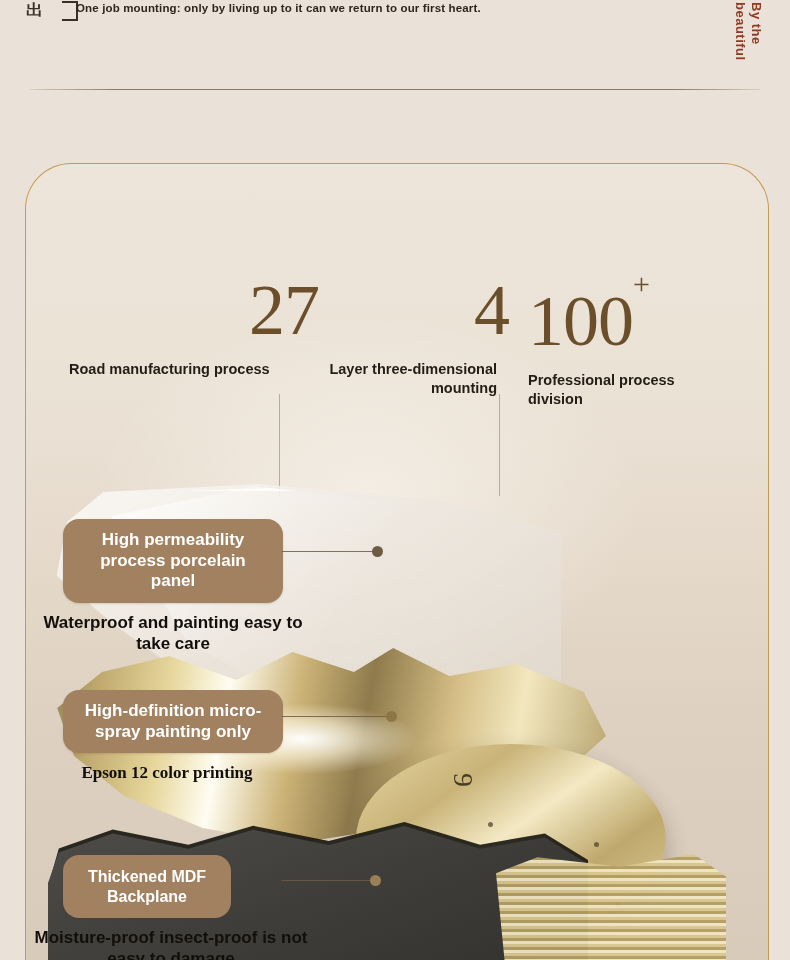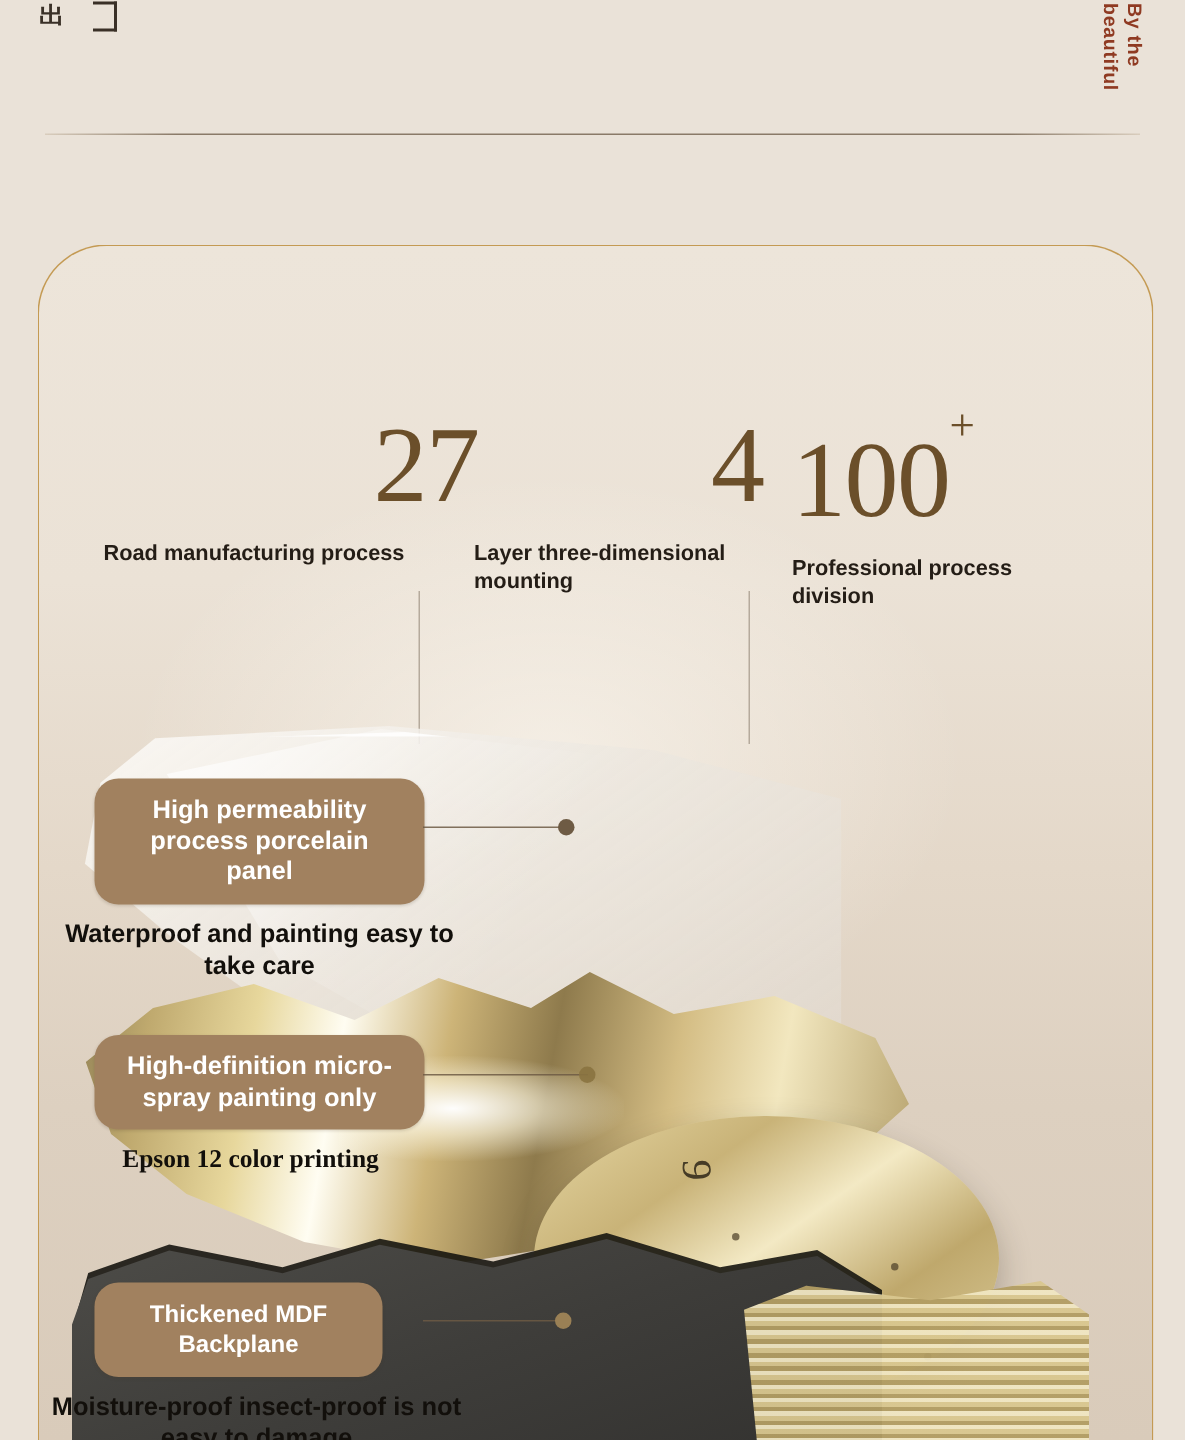--- a/index.html
+++ b/index.html
@@ -71,21 +71,21 @@
   }
   .stat .num sup{font-size:30px;top:-26px;position:relative;font-weight:400;}
   .stat .lbl{
     font-size:14.5px;font-weight:700;color:#241d16;line-height:1.3;
   }
   .stat-1{left:43px;top:0;width:250px;}
   .stat-1 .num{width:250px;}
   .stat-1 .lbl{margin-top:14px;text-align:left;}
   .stat-2{left:278px;top:0;width:205px;}
   .stat-2 .num{width:205px;}
-  .stat-2 .lbl{margin-top:14px;text-align:left;padding:0 12px;}
+  .stat-2 .lbl{margin-top:14px;text-align:right;padding:0 12px;}
   .stat-3{left:492px;top:0;width:215px;}
   .stat-3 .num{width:205px;text-align:left;padding-left:10px;}
   .stat-3 .lbl{margin-top:14px;text-align:left;padding-left:10px;}
   .vdiv{
     position:absolute;top:120px;width:1px;height:102px;background:#b5aa9c;
   }
   .vdiv-a{left:253px;}
   .vdiv-b{left:473px;}
 
   
@@ -194,31 +194,32 @@
   .callout-1 .sub{width:290px;margin-left:-35px;}
   .conn-1{left:282px;top:551px;width:96px;}
   .dot-1{left:372px;top:546px;}
 
   .callout-2{left:63px;top:690px;width:220px;}
   .callout-2 .sub{width:240px;margin-left:-16px;font-family:Liberation Serif, serif;}
   .conn-2{left:282px;top:716px;width:110px;}
   .dot-2{left:386px;top:711px;background:#8a7340;opacity:.9;}
 
   .callout-3{left:63px;top:855px;width:220px;}
-  .callout-3 .badge{font-size:16px;padding:12px 14px;width:192px;box-sizing:border-box;}
+  .callout-3 .badge{font-size:16px;padding:12px 14px;width:168px;box-sizing:border-box;}
   .callout-3 .sub{width:300px;margin-left:-42px;}
   .conn-3{left:282px;top:880px;width:96px;}
   .dot-3{left:370px;top:875px;background:#9a8055;}
 </style>
 </head>
 <body>
 
 <div class="header-strip">
   <div class="header-cjk">出</div>
   <div class="header-bracket"></div>
+  <div class="header-line">One job mounting: only by living up to it can we return to our first heart.</div>
   <div class="vertical-tag">By the beautiful</div>
 </div>
 <div class="hr-divider"></div>
 
 <div class="card">
   <div class="card-glow"></div>
 
   <div class="stats">
 
     <div class="stat stat-1">

